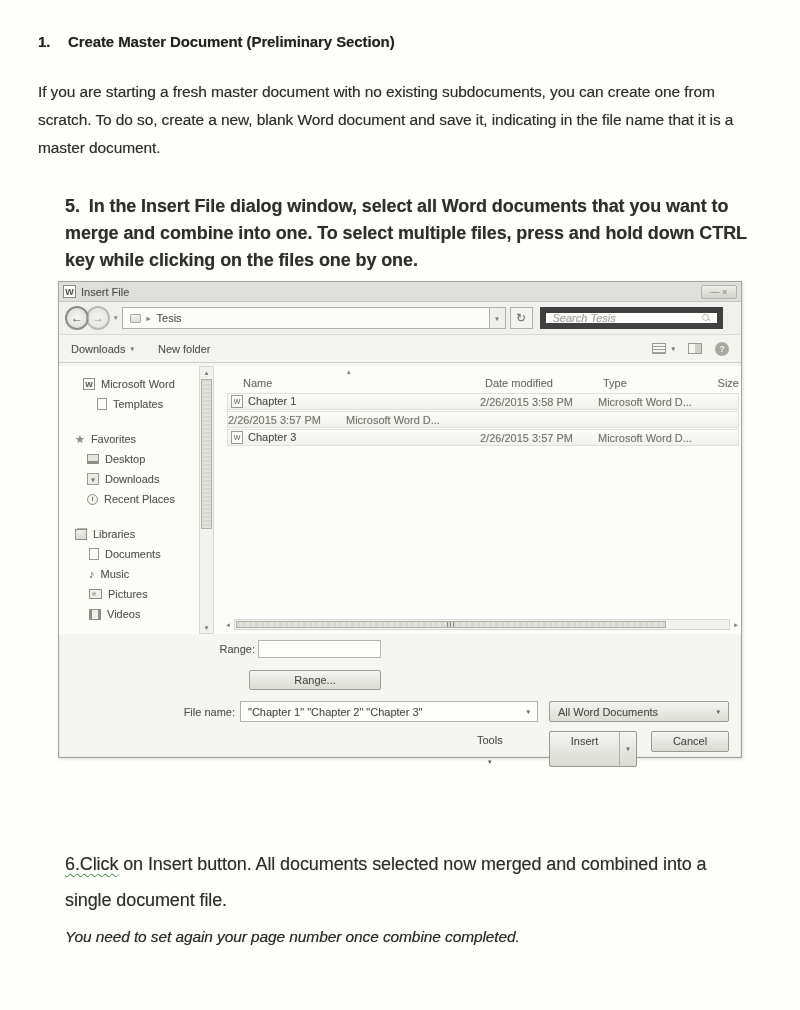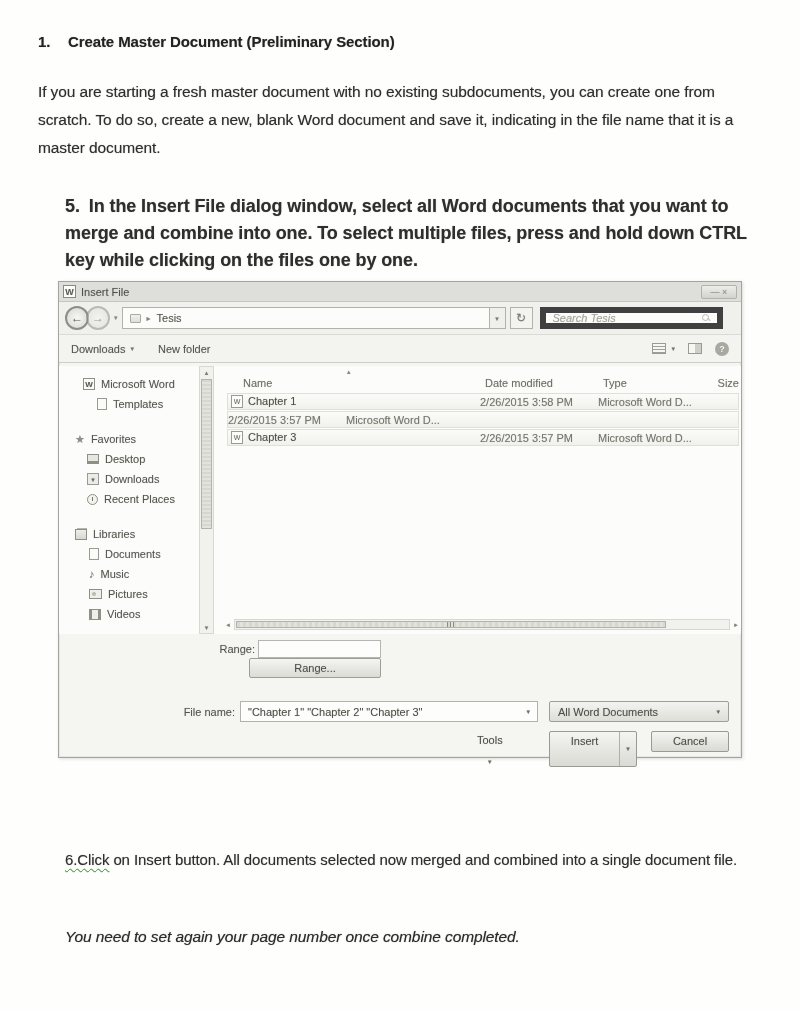--- a/index.html
+++ b/index.html
@@ -24,21 +24,21 @@
     text-shadow: 0 0 1px rgba(46,46,42,.45); letter-spacing: -0.1px;
   }
   .step5 {
     position: absolute; left: 65px; top: 193px; width: 692px;
     font-size: 18px; line-height: 27px; color: #2e2e2a;
     text-shadow: 0 0 1px rgba(46,46,42,.45); letter-spacing: -0.1px; font-weight: bold;
   }
   .step5 .num { margin-right: 9px; }
   .step6 {
     position: absolute; left: 65px; top: 846px; width: 680px;
-    font-size: 15px; line-height: 28px; color: #2e2e2a;
+    font-size: 18px; line-height: 36px; color: #2e2e2a;
     text-shadow: 0 0 1px rgba(46,46,42,.45); letter-spacing: -0.1px;
   }
   .squiggle {
     text-decoration-line: underline;
     text-decoration-style: wavy;
     text-decoration-color: #4aa64a;
     text-decoration-thickness: 1px;
     text-underline-offset: 3px;
   }
   .doc-note {
@@ -199,21 +199,21 @@
   .hthumb { position: absolute; left: 1px; top: 1px; height: 7px; width: 87%;
     border: 1px solid #b3b3ac;
     background: repeating-linear-gradient(90deg, rgba(140,140,130,.13) 0 3px, rgba(0,0,0,0) 3px 6px), #e3e3dd;
     display: flex; align-items: center; justify-content: center; }
   .grip { width: 7px; height: 5px;
     background: repeating-linear-gradient(90deg, #8d8d85 0 1px, rgba(0,0,0,0) 1px 3px); }
 
   .range-label { position: absolute; left: 160px; top: 361px; width: 36px; text-align: right; color: #55554e; }
   .range-input { position: absolute; left: 199px; top: 358px; width: 123px; height: 18px;
     border: 1px solid #b5b5af; background: #fdfdfb; font-family:"Liberation Sans",sans-serif; font-size: 11px; color:#4e4e47; padding:0 4px; outline:none; }
-  .range-btn { position: absolute; left: 190px; top: 376px; width: 132px; height: 20px; border-radius: 2px;
+  .range-btn { position: absolute; left: 190px; top: 388px; width: 132px; height: 20px; border-radius: 2px;
     border: 1px solid #9e9e97; background: linear-gradient(#f4f4f1,#dcdcd6);
     text-align: center; line-height: 19px; color: #4e4e47; }
 
   .fn-label { position: absolute; left: 116px; top: 424px; width: 60px; text-align: right; color: #55554e; }
   .fn-combo { position: absolute; left: 181px; top: 419px; width: 298px; height: 21px;
     border: 1px solid #b2b2ac; background: #fdfdfb;
     display: flex; align-items: center; padding: 0 7px; color: #4e4e47; }
   .fn-combo .val { flex: 1; white-space: nowrap; overflow: hidden; }
   .combo-caret { font-size: 7px; color: #6d6d66; }
   .filter-combo { position: absolute; left: 490px; top: 419px; width: 180px; height: 21px; border-radius: 2px;

